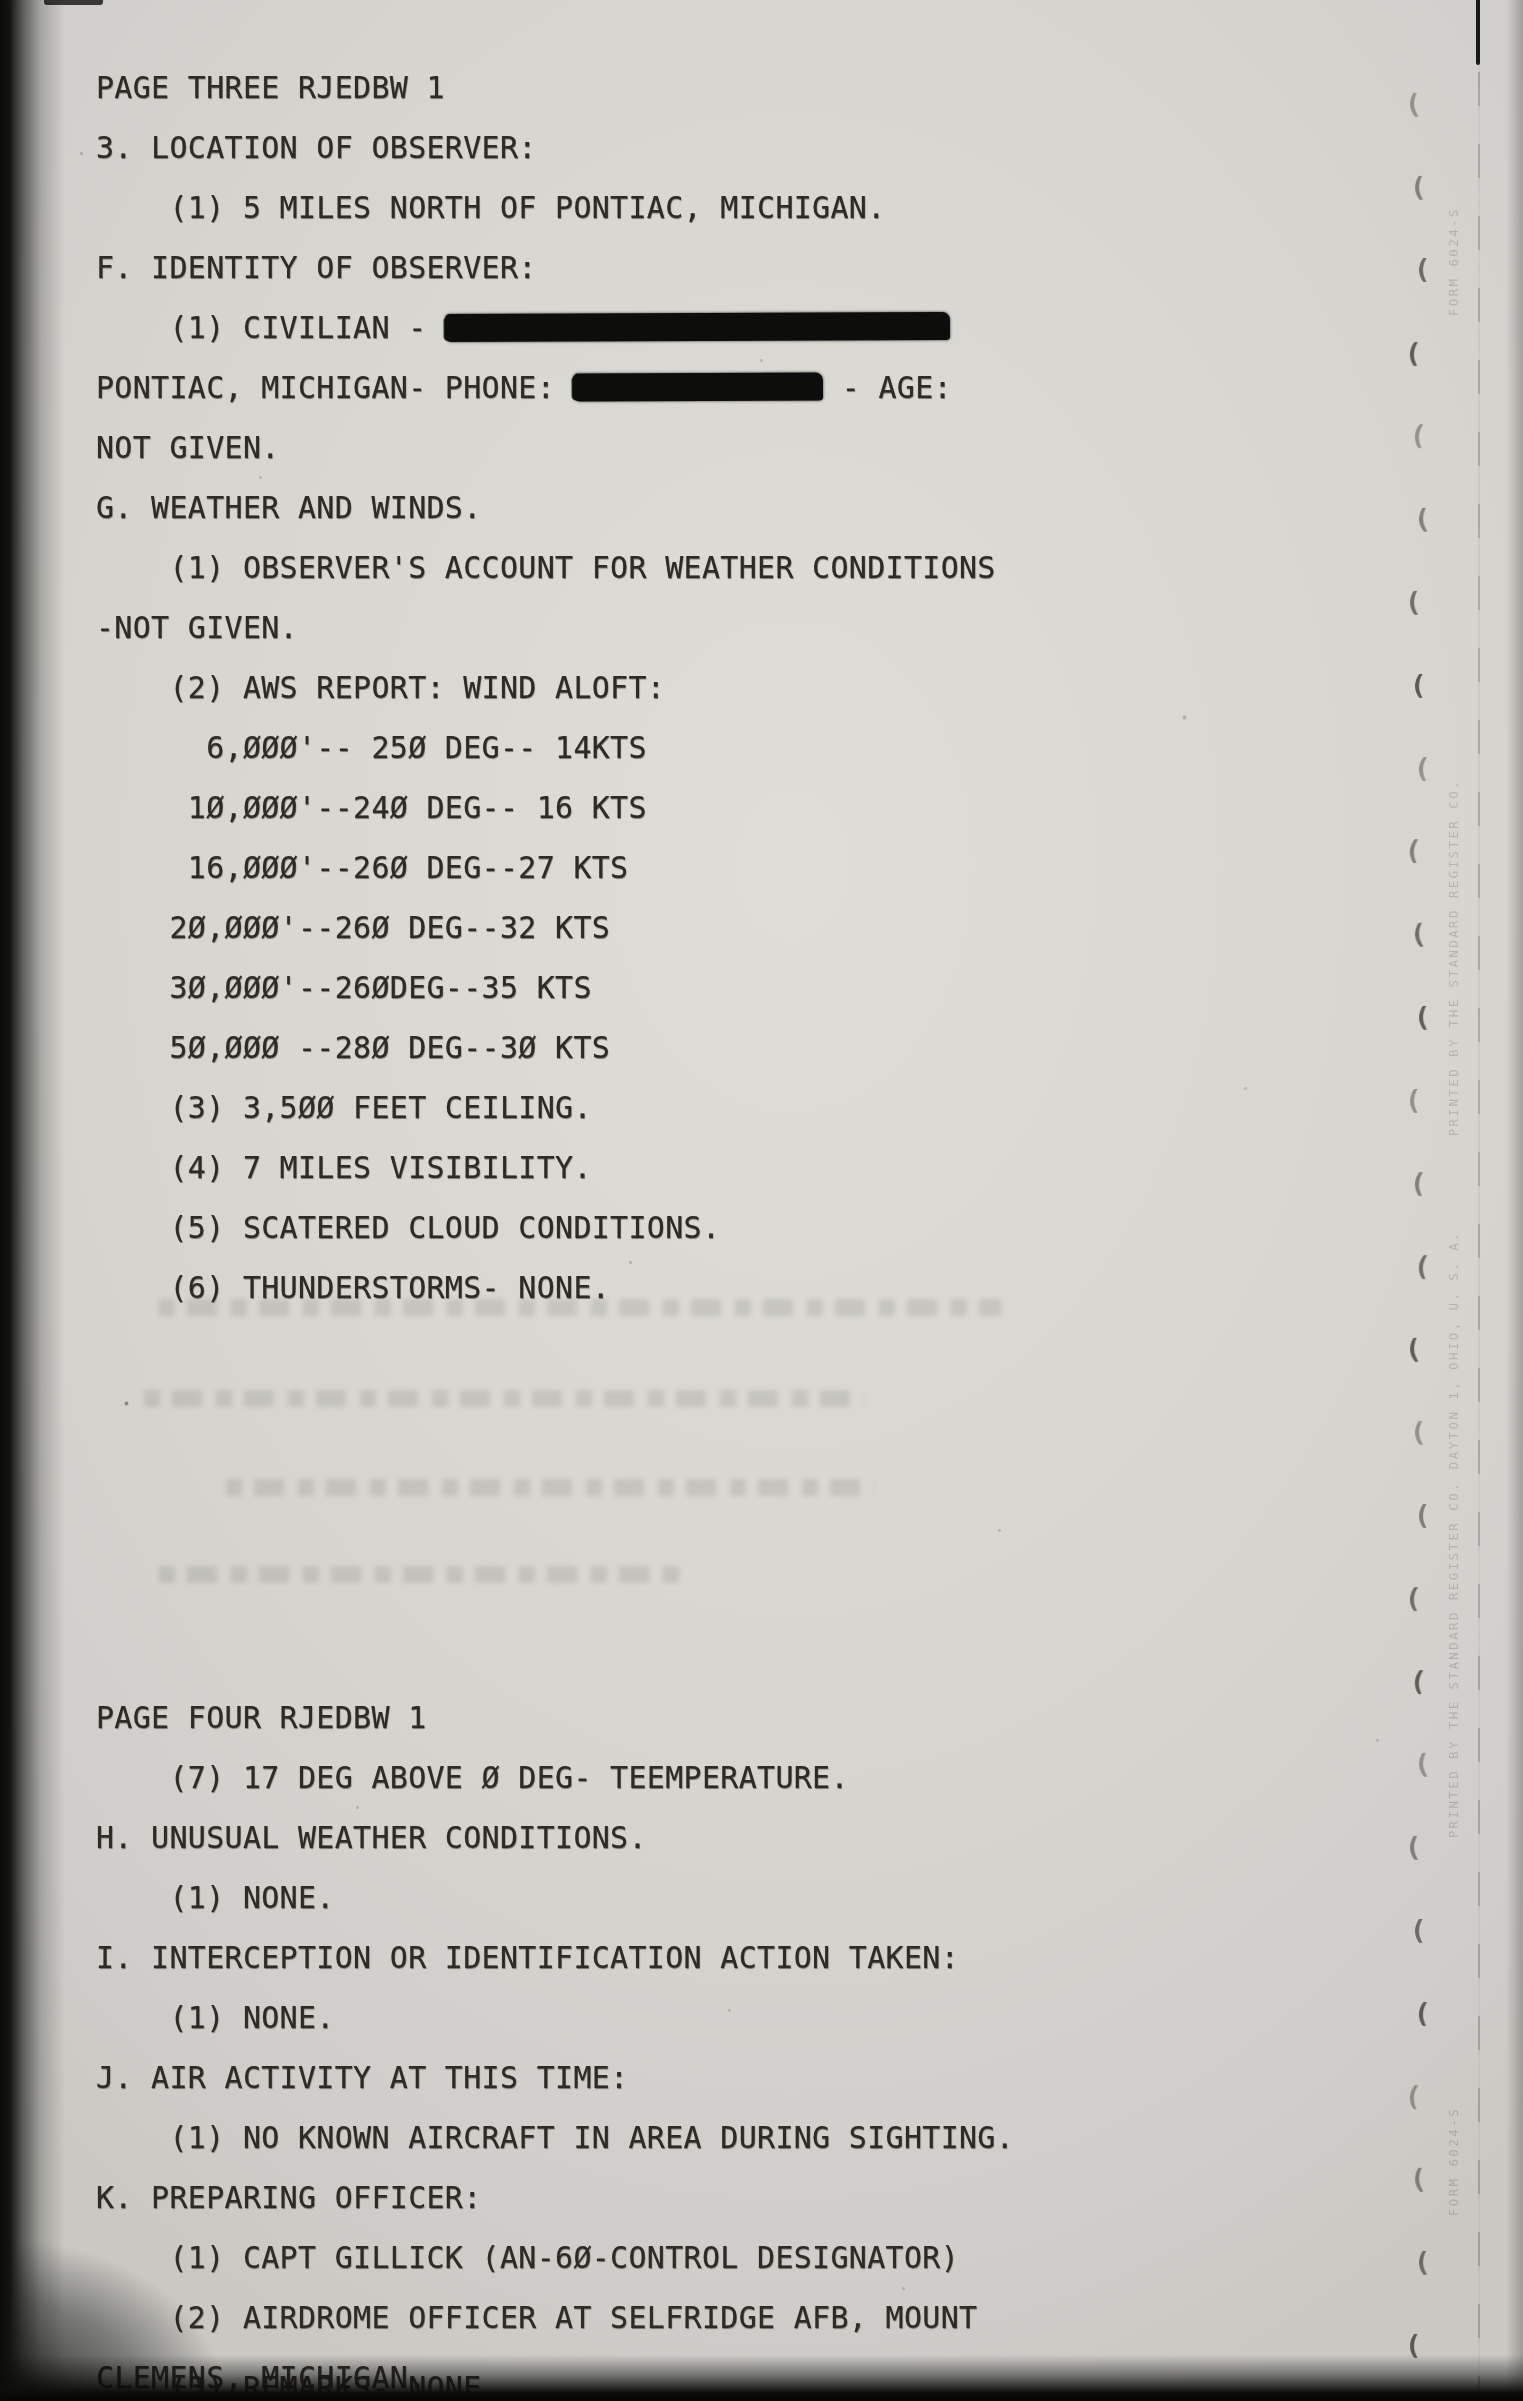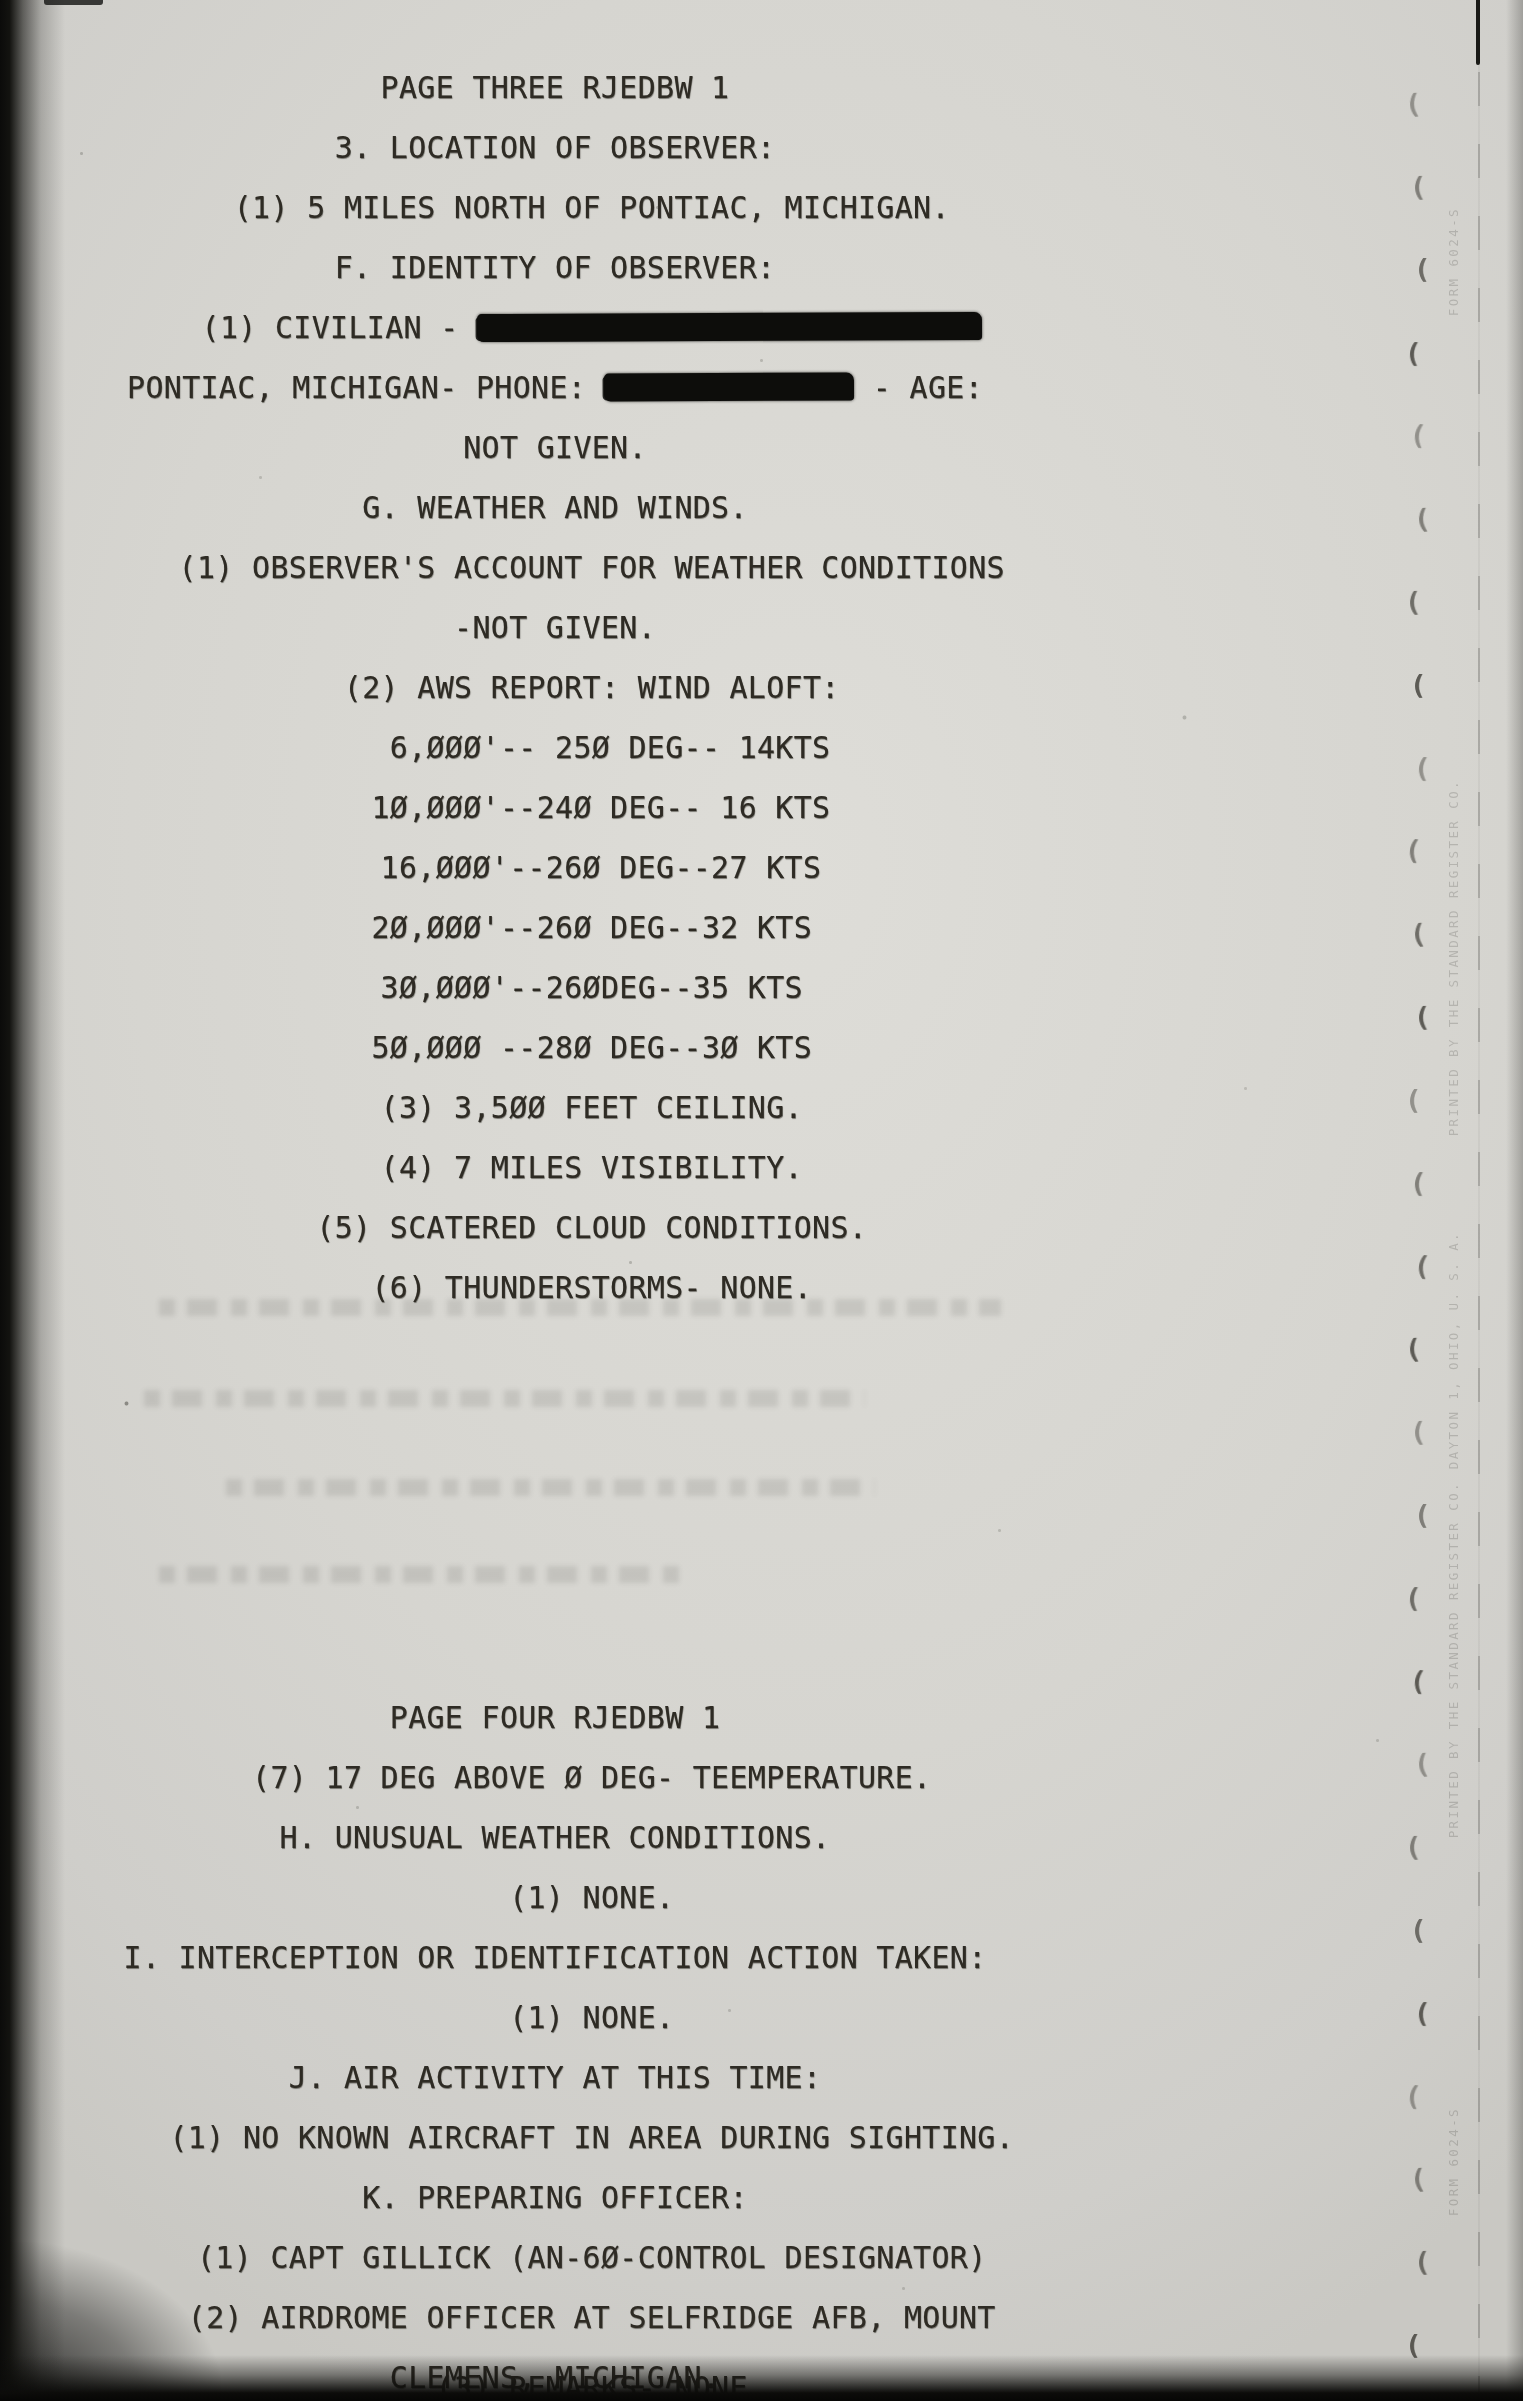--- a/index.html
+++ b/index.html
@@ -10,21 +10,21 @@
                 #deddd8 0%, #d6d5d0 55%, #cfceca 85%, #c9c8c3 100%);
     font-family:"DejaVu Sans Mono","Liberation Mono",monospace;
   }
   .doc {
     position:absolute; left:96px; top:58px; z-index:2;
     font-size:30px; line-height:60px; letter-spacing:0.3px;
     color:#2e2b24; white-space:pre;
     text-shadow:0.5px 0.5px 0.8px rgba(46,43,36,0.55), -0.2px 0 0.4px rgba(46,43,36,0.30);
     filter:blur(0.2px);
   }
-  .line { min-height:60px;text-align:center; }
+  .line { min-height:60px; }
   .redaction {
     display:inline-block; height:28px; width:144px;
     vertical-align:middle; margin-top:-4.8px;
     background:#0d0d0b;
     border-radius:4.8px 7.7px 3.8px 6.7px;
     box-shadow:0 0 2.9px rgba(12,12,10,0.8), -3.8px 1.4px 0 -2.4px rgba(12,12,10,0.85);
     transform:rotate(-0.25deg);
   }
   .bracket {
     position:absolute; z-index:3;

